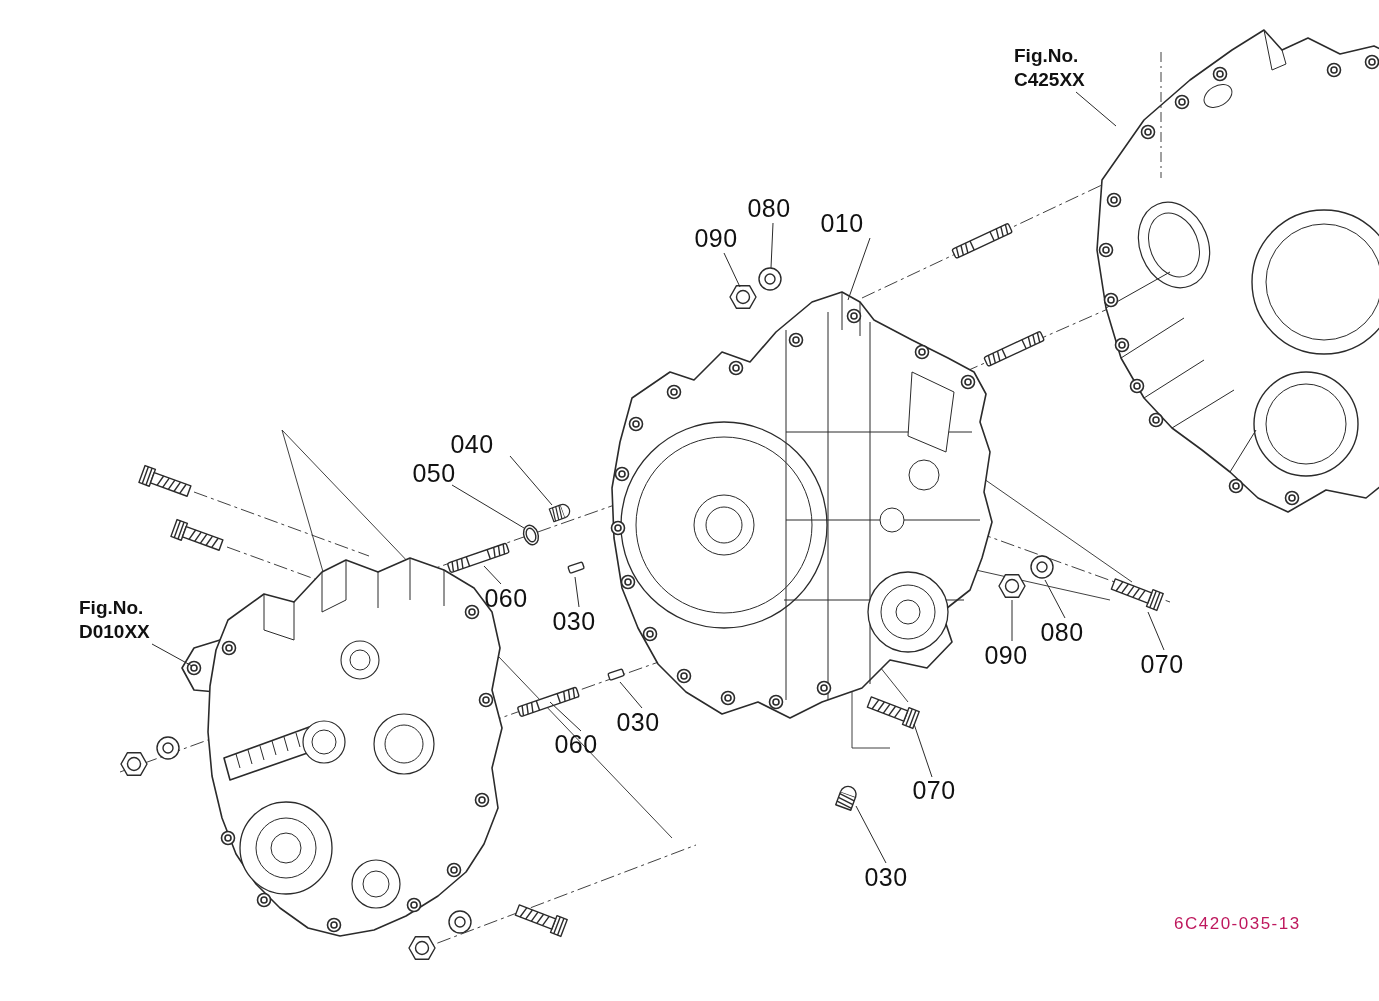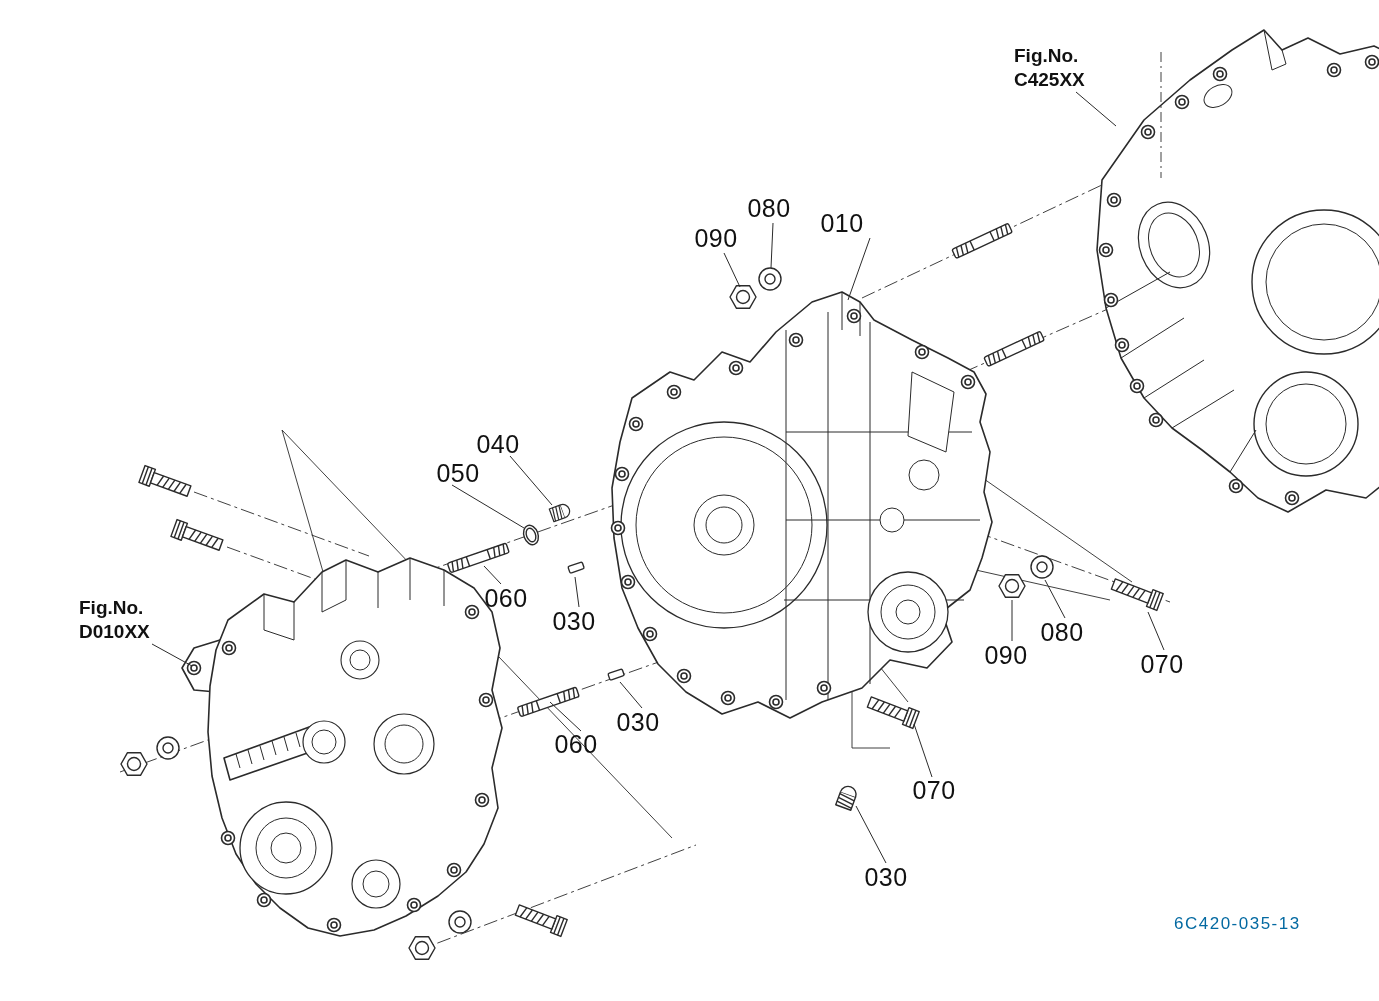--- a/index.html
+++ b/index.html
@@ -11,21 +11,21 @@
   .callout{
     position:absolute;transform:translate(-50%,-50%);
     font-size:25px;letter-spacing:.5px;color:#111;white-space:nowrap;
     user-select:none;
   }
   .figref{
     position:absolute;font-size:19px;font-weight:bold;line-height:24px;color:#111;
     white-space:nowrap;
   }
   .drawing-number{
-    position:absolute;font-size:17px;letter-spacing:1.5px;color:#0369a1;white-space:nowrap;
+    position:absolute;font-size:17px;letter-spacing:1.5px;color:#be185d;white-space:nowrap;
   }
   .callout-layer{position:absolute;left:0;top:0;width:100%;height:100%;}
 </style>
 </head>
 <body>
 
 <div class="stage">
 
   <svg width="1379" height="1001" viewBox="0 0 1379 1001">
     <defs>
@@ -250,22 +250,22 @@
     <div>Fig.No.</div>
     <div>D010XX</div>
   </div>
 
   <div class="drawing-number" style="left:1150px;top:914px">6C420-035-13</div>
 
   <div class="callout-layer">
       <div class="callout" style="left: 692px; top: 238px;">090</div>
       <div class="callout" style="left: 745px; top: 208px;">080</div>
       <div class="callout" style="left: 818px; top: 223px;">010</div>
-      <div class="callout" style="left: 474px; top: 444px;">040</div>
-      <div class="callout" style="left: 434px; top: 473px;">050</div>
+      <div class="callout" style="left: 448px; top: 444px;">040</div>
+      <div class="callout" style="left: 410px; top: 473px;">050</div>
       <div class="callout" style="left: 482px; top: 598px;">060</div>
       <div class="callout" style="left: 550px; top: 621px;">030</div>
       <div class="callout" style="left: 552px; top: 744px;">060</div>
       <div class="callout" style="left: 614px; top: 722px;">030</div>
       <div class="callout" style="left: 862px; top: 877px;">030</div>
       <div class="callout" style="left: 910px; top: 790px;">070</div>
       <div class="callout" style="left: 982px; top: 655px;">090</div>
       <div class="callout" style="left: 1038px; top: 632px;">080</div>
       <div class="callout" style="left: 1138px; top: 664px;">070</div>
     </div>

